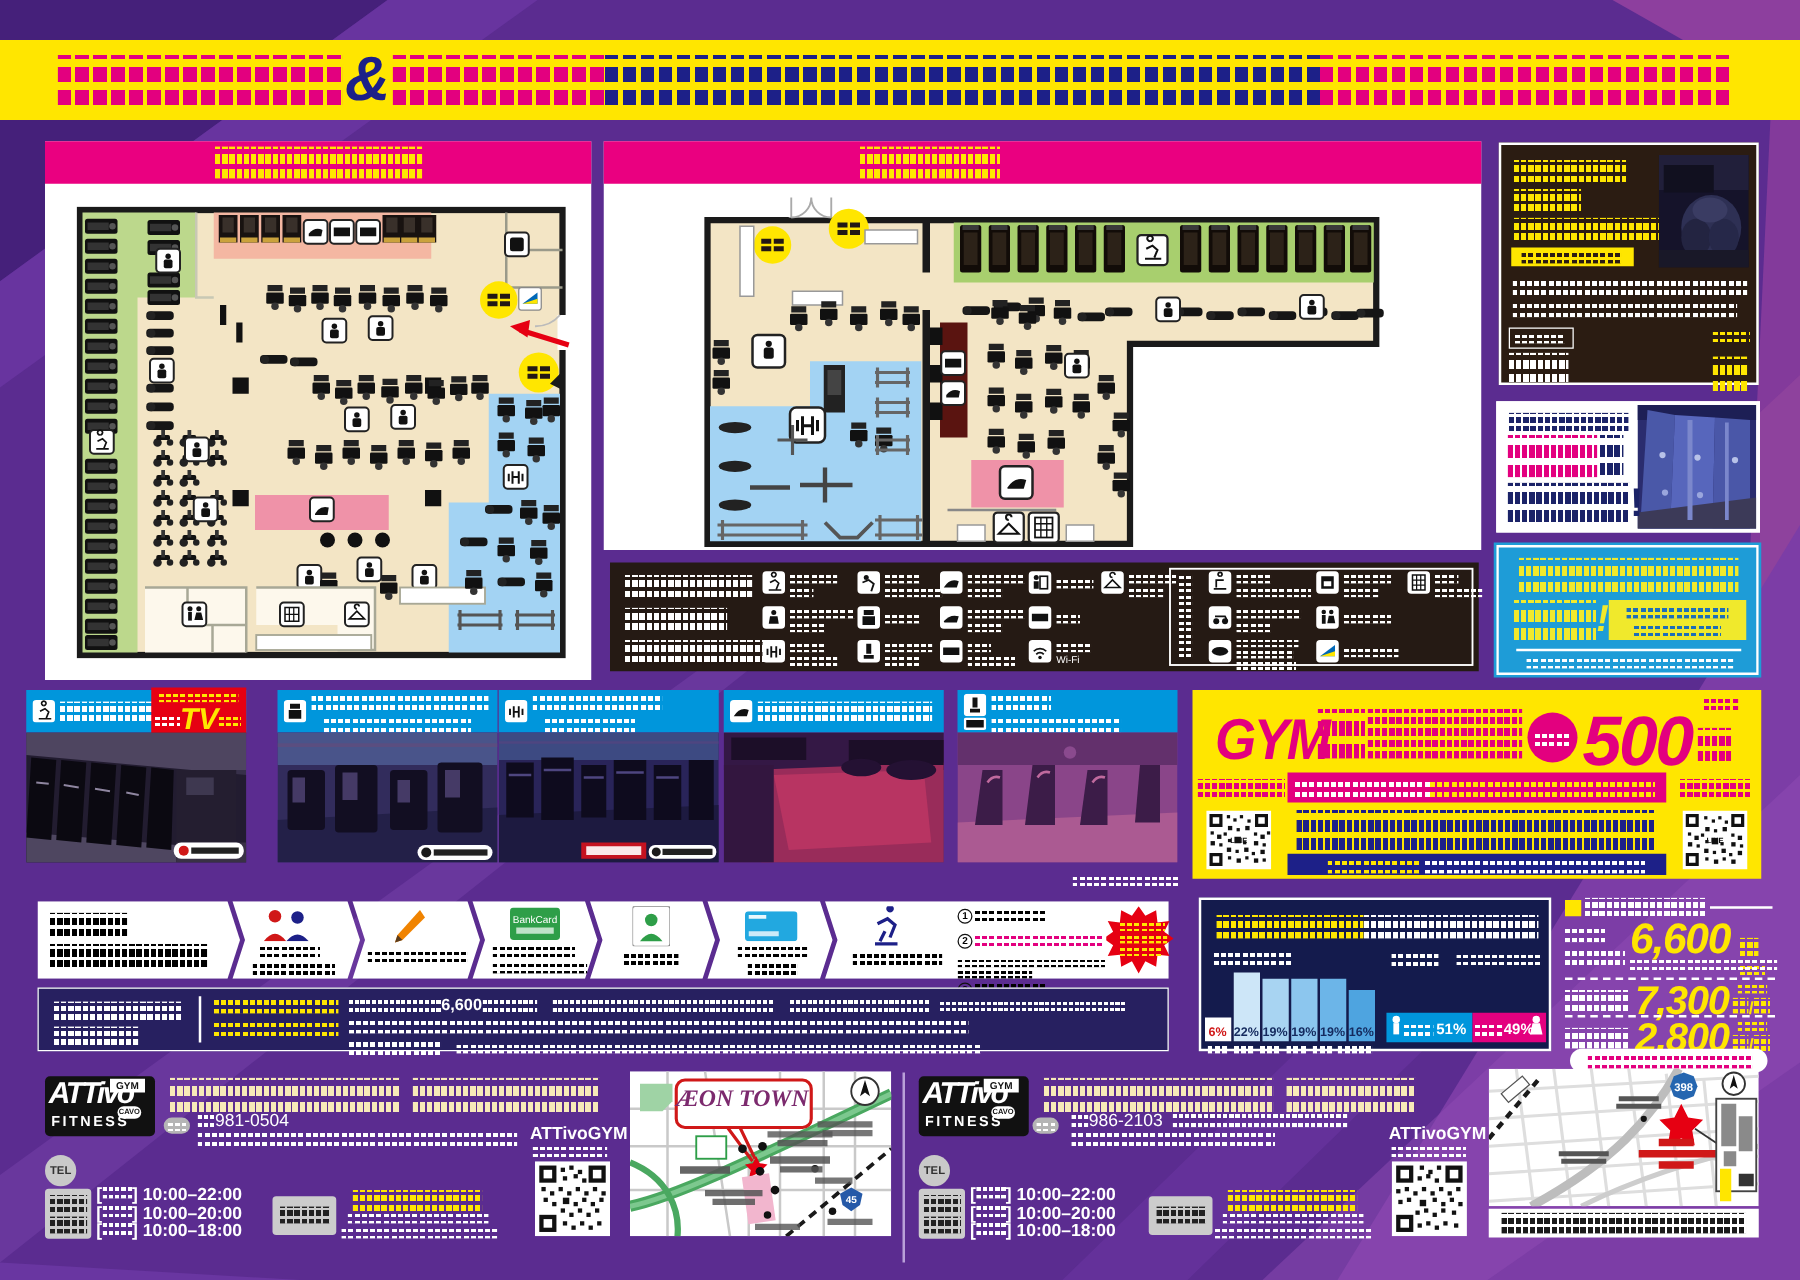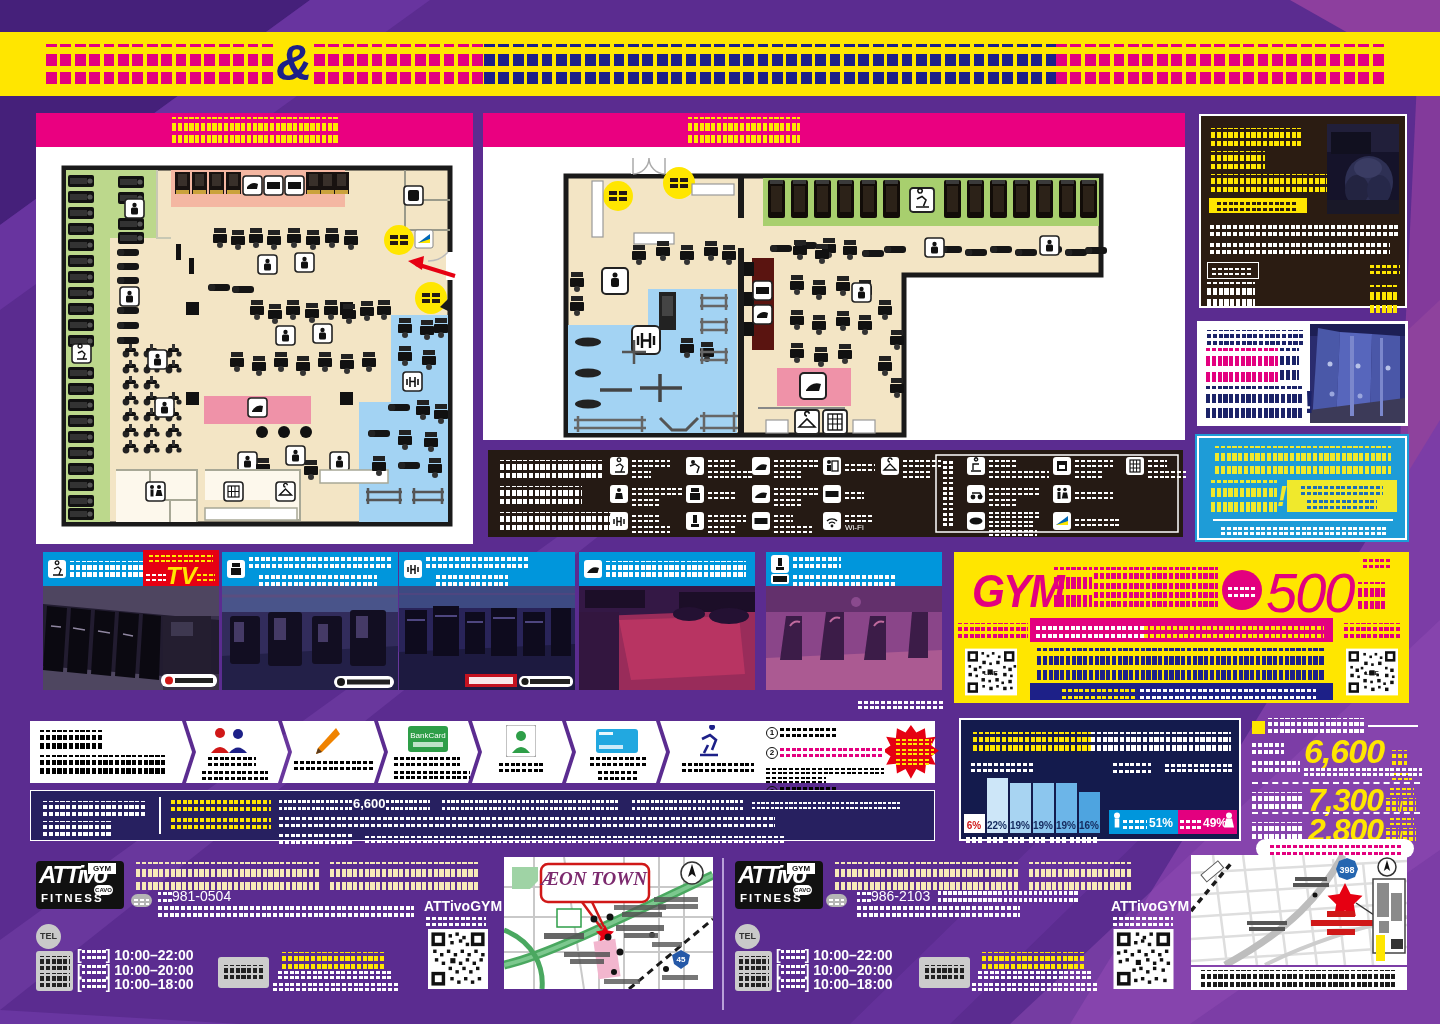--- a/index.html
+++ b/index.html
@@ -846,21 +846,21 @@
         <span class="jpl" style="--c:#1e6fb8;display:block;width:70px;height:11px;font-size:11px;margin:3px 0 0 6px"></span>
       </div>
 
  <div class="abs" style="left:14px;top:81px;width:180px;height:2px;background:#fff"></div>
 
  <div class="abs" style="left:22px;top:87px">
         <span class="jpl w" style="display:block;width:166px;height:10px;font-size:10px"></span>
       </div>
 </div>
 
-<div class="abs" style="left:43px;top:552px;width:196px;height:138px">
+<div class="abs" style="left:21px;top:552px;width:196px;height:138px">
  <div class="abs" style="left:0;top:0;width:176px;height:34px;background:#0096dc"></div>
  <svg class="abs" style="left:5px;top:8px" width="18" height="18">
         <rect width="18" height="18" rx="3" fill="#fff"></rect>
         <path d="M9 4.5 a1.8 1.8 0 1 1 .1 0 M6 9 l4 -2 3 2.5 -2 5 M5 15 h10" stroke="#111" stroke-width="1.3" fill="none"></path>
       </svg>
  <div class="abs" style="left:27px;top:9px">
         <span class="jp w" style="display:block;width:96px;height:16px;font-size:16px"></span>
       </div>
 
  <div class="abs" style="left:100px;top:-2px;width:76px;height:37px;background:#e60012"></div>
@@ -1042,21 +1042,21 @@
 <div id="gympanel" class="abs" style="left:954px;top:552px;width:455px;height:151px;background:#ffe600">
 
  <div class="abs" style="left:18px;top:12px;color:#e3007f;font-weight:bold;font-style:italic;font-size:46px;letter-spacing:-2px;transform:scaleX(.92);transform-origin:0 0">GYM</div>
  <div class="abs" style="left:100px;top:15px"><span class="jp m" style="display:inline-block;width:38px;height:40px;font-size:40px"></span><span class="jp m" style="display:inline-block;width:124px;height:40px;font-size:20px;margin-left:2px"></span></div>
 
  <div class="abs" style="left:268px;top:18px;width:40px;height:40px;border-radius:50%;background:#e3007f"></div>
  <div class="abs" style="left:274px;top:32px">
         <span class="jpl w" style="display:block;width:28px;height:13px;font-size:13px"></span>
       </div>
 
- <div class="abs" style="left:312px;top:8px;color:#e3007f;font-weight:normal;font-style:italic;font-size:56px;letter-spacing:-2px">500</div>
+ <div class="abs" style="left:312px;top:8px;color:#e3007f;font-weight:bold;font-style:italic;font-size:56px;letter-spacing:-2px">500</div>
  <div class="abs" style="left:404px;top:30px">
         <span class="jp m" style="display:block;width:27px;height:27px;font-size:27px"></span>
       </div>
  <div class="abs" style="left:409px;top:5px">
         <span class="jpl m" style="display:block;width:28px;height:11px;font-size:11px"></span>
       </div>
 
  <div class="abs" style="left:4px;top:71px">
         <span class="jp m" style="display:block;width:70px;height:15px;font-size:15px"></span>
       </div>

